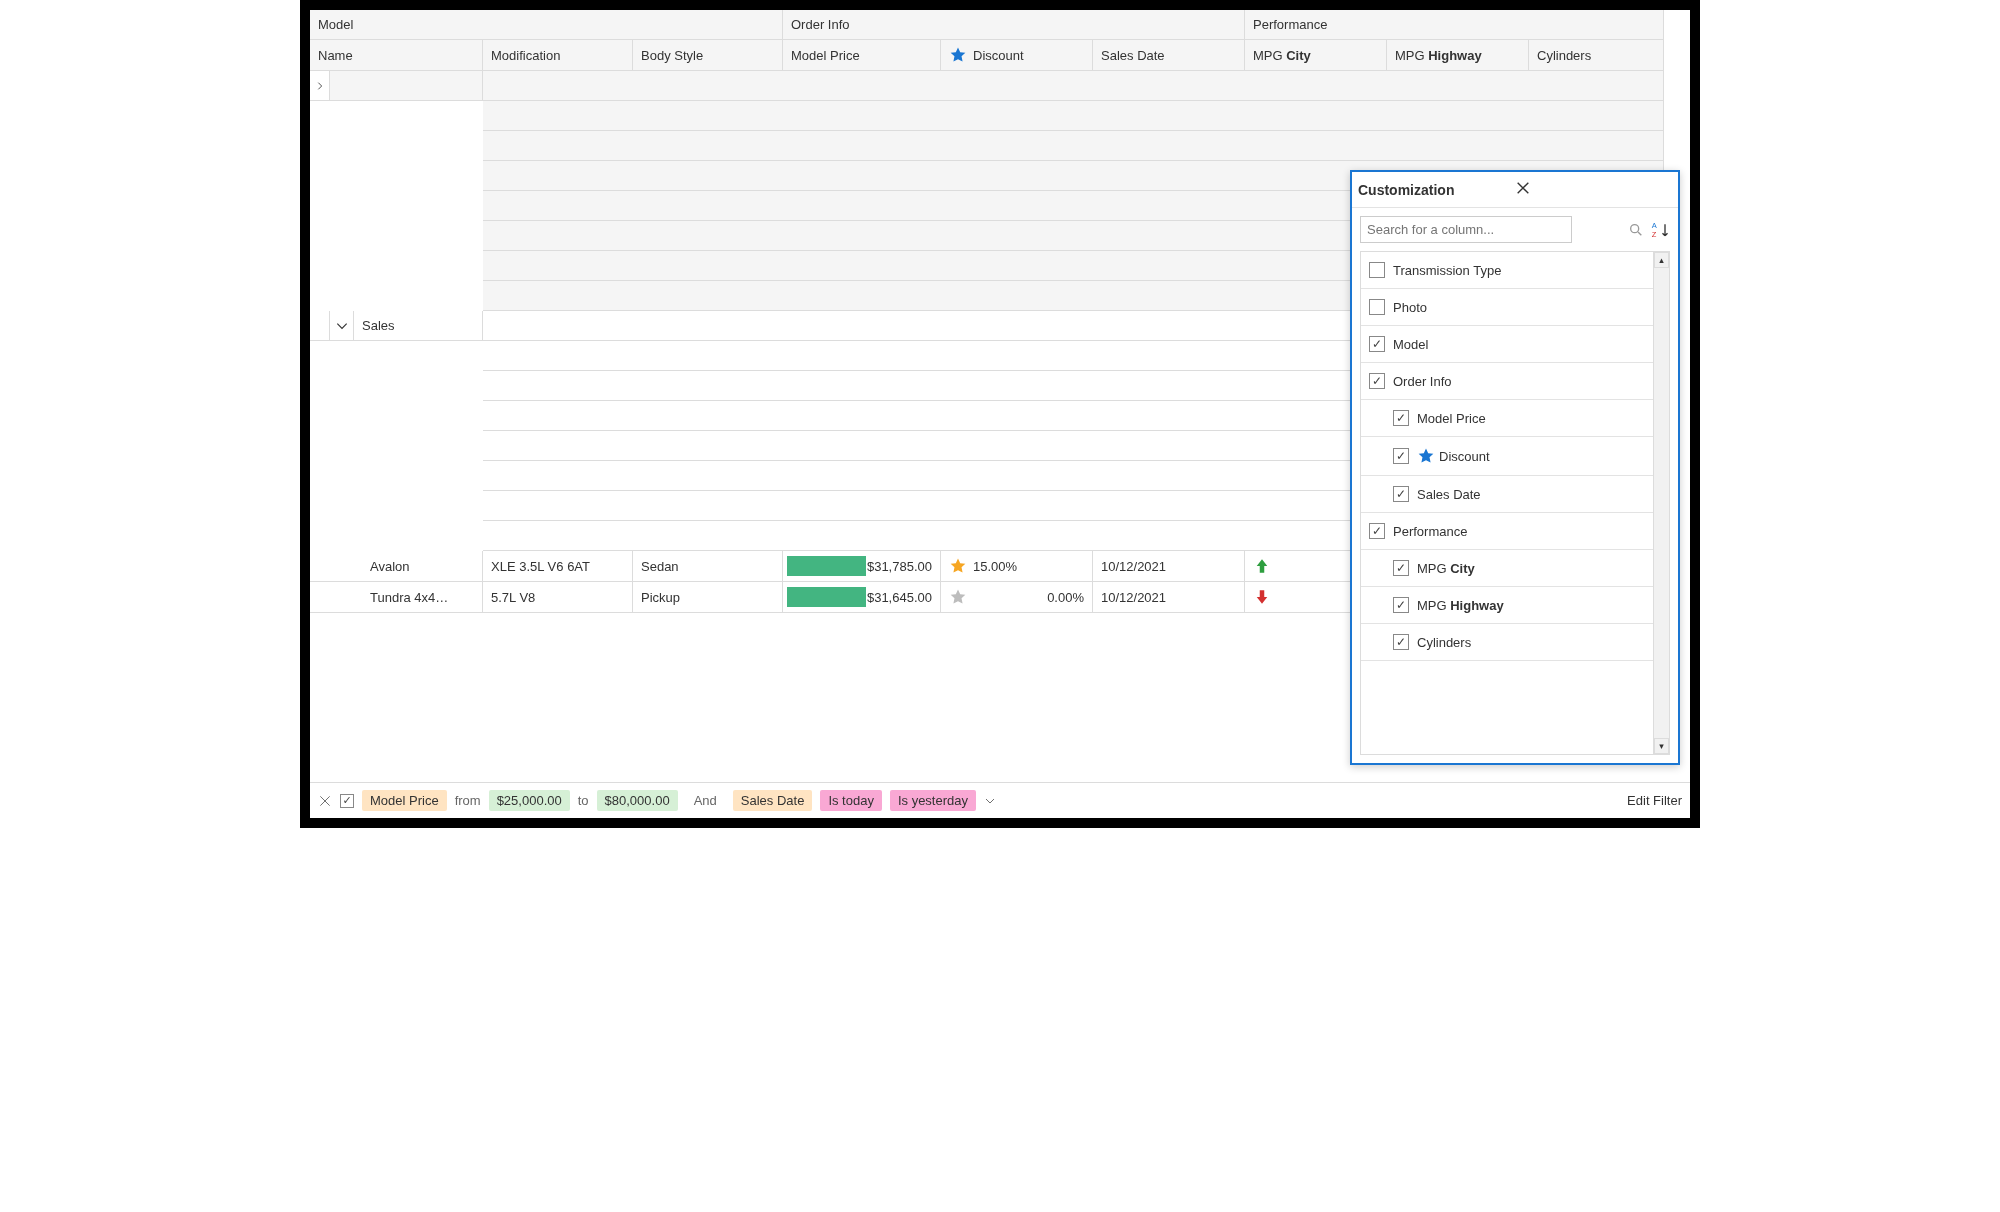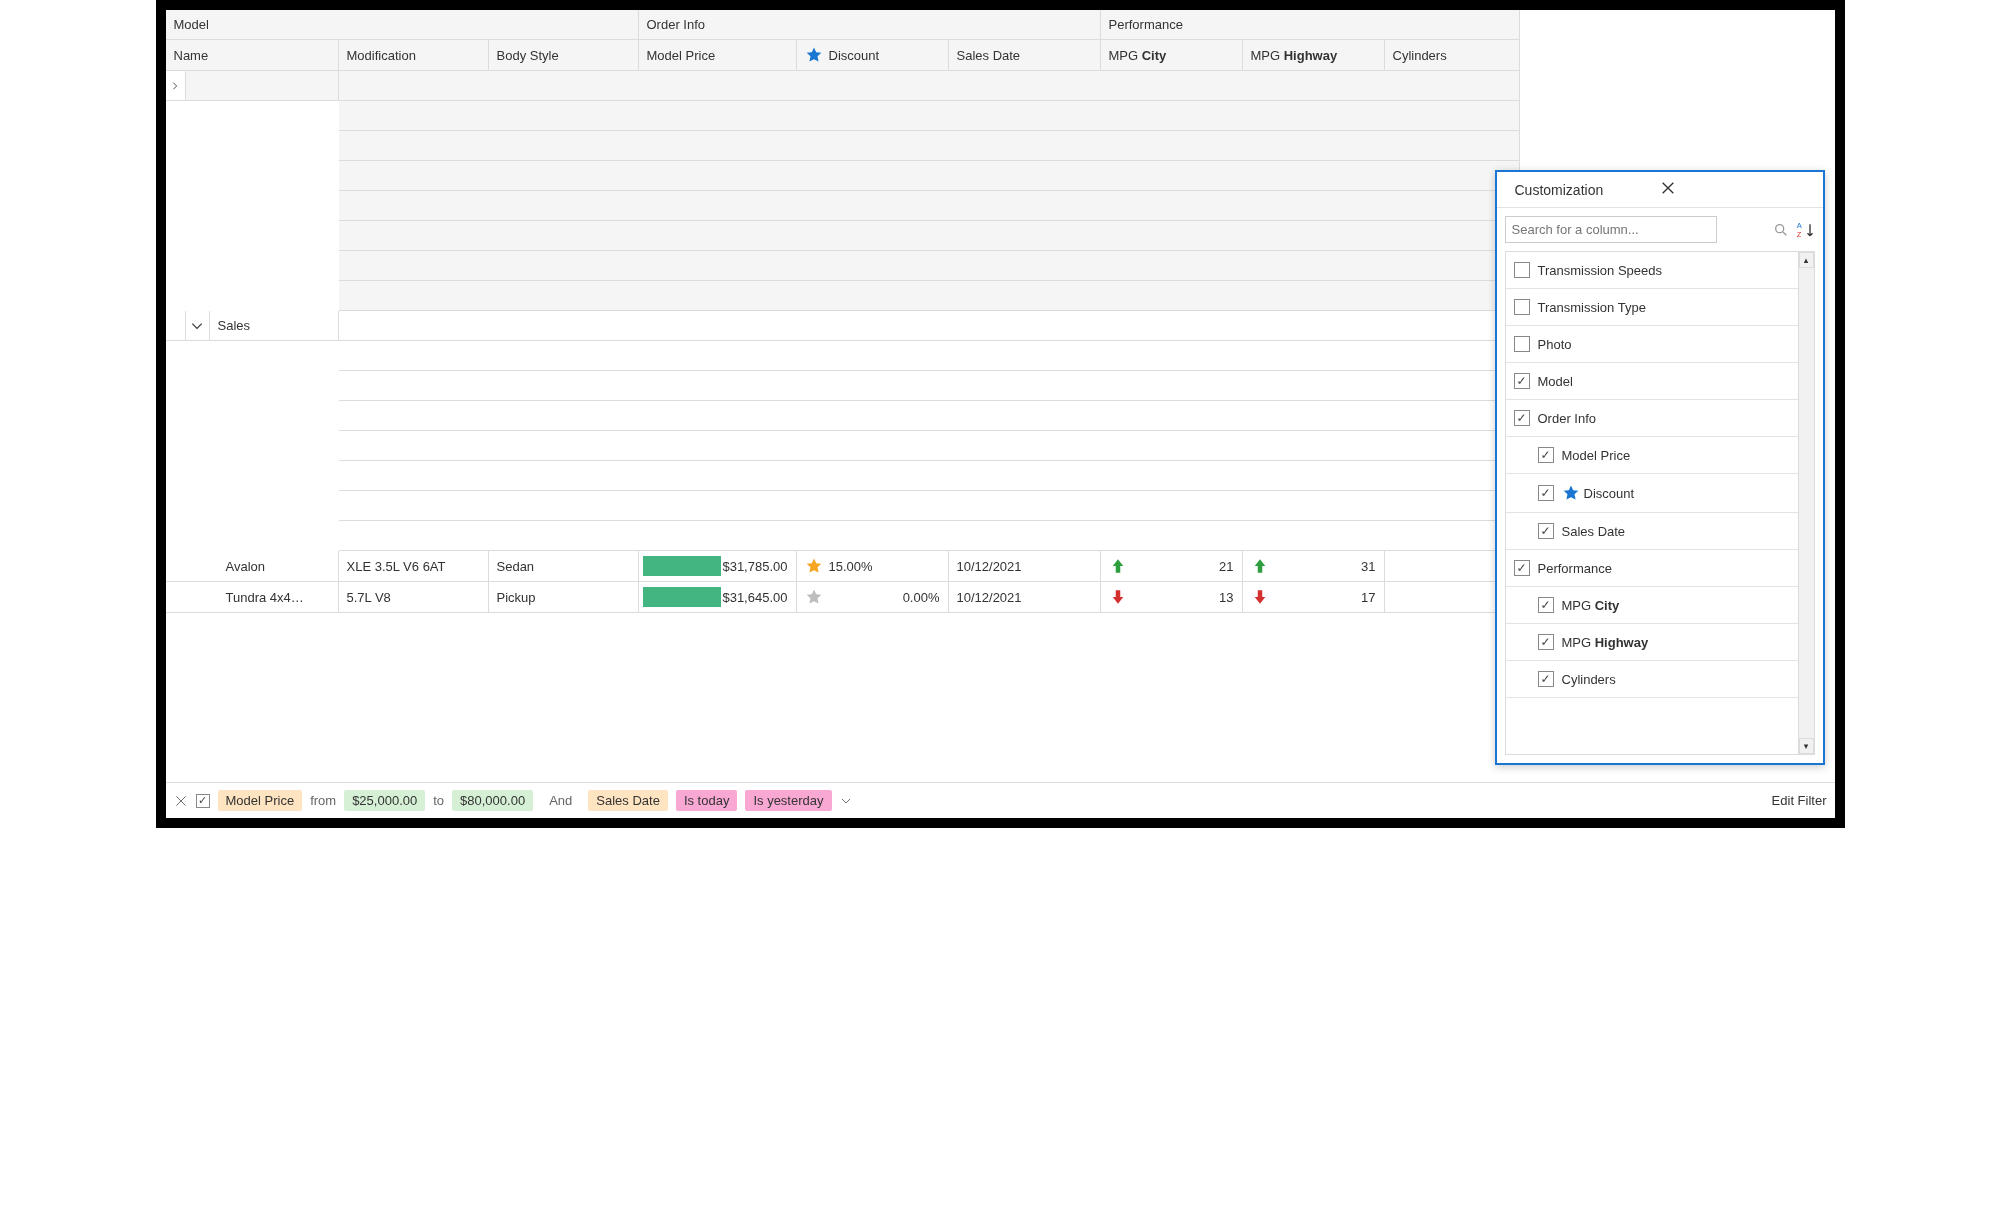--- a/index.html
+++ b/index.html
@@ -1,17 +1,17 @@
 <!DOCTYPE html>
 <html><head>
 <meta charset="utf-8">
 <style>
   * { box-sizing: border-box; }
   html, body { margin: 0; padding: 0; font-family: -apple-system, "Segoe UI", Arial, sans-serif; font-size: 13px; color: #333; background: #fff; }
-  .frame { position: relative; width: 1689px; height: 828px; margin: 0 auto; border: 10px solid #000; overflow: hidden; background: #fff; }
+  .frame { position: relative; width: 1400px; height: 828px; margin: 0 auto; border: 10px solid #000; overflow: hidden; background: #fff; }
 
   
   .grid { position: absolute; inset: 0 0 36px 0; overflow: hidden; }
 
   .band, .header, .row, .grouprow, .blankrow {
     display: grid;
     grid-template-columns: 20px 24px 24px 105px 150px 150px 158px 152px 152px 142px 142px 135px;
     align-items: stretch;
   }
   .cell { border-right: 1px solid #dcdcdc; border-bottom: 1px solid #dcdcdc; padding: 6px 8px; display: flex; align-items: center; min-height: 30px; }
@@ -45,21 +45,21 @@
   .star-orange svg { fill: #f6a623; }
   .star-gray   svg { fill: #bdbdbd; }
   .star-blue   svg { fill: #1a76d2; }
 
   
   .arr-up    svg { fill: #2e9e3f; }
   .arr-down  svg { fill: #d3302f; }
 
   
   .popup { position: absolute; right: 10px; top: 160px; width: 330px; background: #fff; border: 2px solid #1a76d2; box-shadow: 0 2px 8px rgba(0,0,0,.2); z-index: 50; }
-  .popup .pp-title { display: flex; align-items: center; padding: 8px 18px; border-bottom: 1px solid #e3e3e3; }
+  .popup .pp-title { display: flex; align-items: center; padding: 8px 6px; border-bottom: 1px solid #e3e3e3; font-weight: bold; }
   .popup .pp-title span { flex: 1; font-size: 14px; }
   .popup .pp-close svg { width: 16px; height: 16px; stroke: #333; stroke-width: 2; }
   .popup .pp-search { display: flex; padding: 8px 8px; align-items: center;}
   .popup .pp-search input { flex: 1; border: 1px solid #ccc; padding: 5px 28px 5px 6px; font-size: 13px; }
   .popup .pp-search .srchwrap { position: relative; flex: 1; }
   .popup .pp-search .srchicon { position: absolute; right: 6px; top: 50%; transform: translateY(-50%); width: 16px; height: 16px; opacity: .6;}
   .popup .pp-sort { width: 20px; height: 20px; cursor: pointer; color:#1a76d2;}
   .popup .pp-body { position: relative; max-height: 520px; overflow: hidden; border: 1px solid #dcdcdc; margin: 0 8px 8px 8px; }
   .popup .pp-scroll { position: absolute; right: 0; top: 0; bottom: 0; width: 16px; background: #f1f1f1; border-left:1px solid #dcdcdc; display:flex; flex-direction:column; justify-content:space-between; align-items:center; }
   .popup .pp-scroll .sbtn { width:100%; height:16px; display:flex; align-items:center; justify-content:center; border:1px solid #dcdcdc; font-size:9px;}
@@ -290,25 +290,20 @@
       </span>
       <span class="pp-sort" title="sort">
         <svg viewBox="0 0 24 24">
             <text x="2" y="10" font-size="9" fill="#1a76d2">A</text>
             <text x="2" y="20" font-size="9" fill="#d3302f">Z</text>
             <path d="M18 5v14m0 0l-3-3m3 3l3-3" stroke="#333" stroke-width="1.6" fill="none"></path>
           </svg>
       </span>
     </div>
     <div class="pp-body" id="popup-body" style="height: 504px;">
-        <div class="ci ">
-    <span class="chk "></span>
-
-    <span>Transmission Speeds</span>
-  </div>
         <div class="ci ">
     <span class="chk "></span>
 
     <span>Transmission Type</span>
   </div>
         <div class="ci ">
     <span class="chk "></span>
 
     <span>Photo</span>
   </div>

